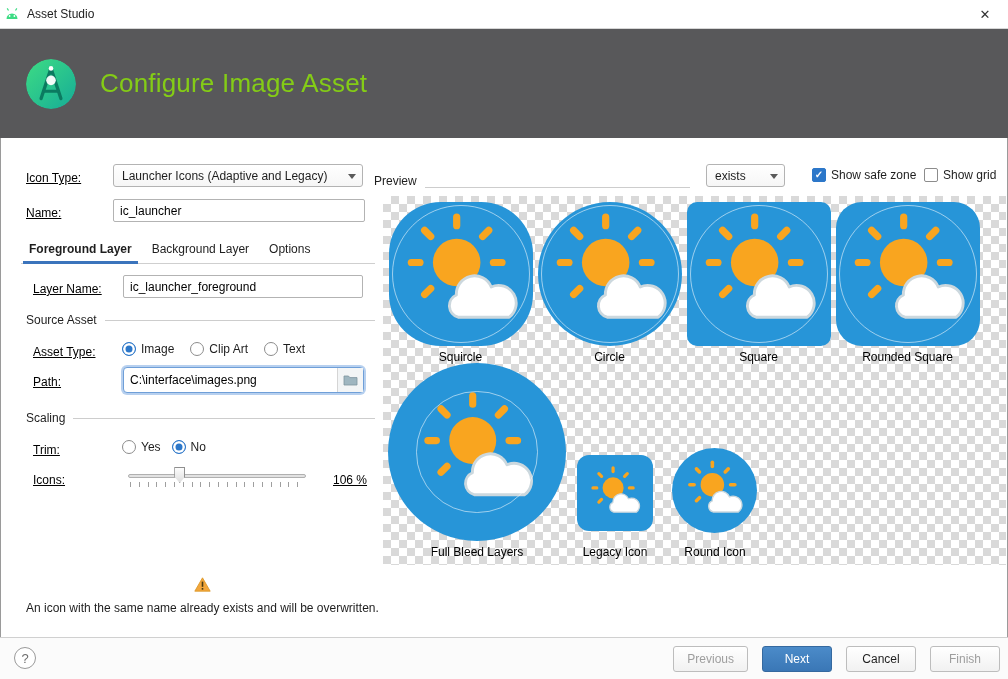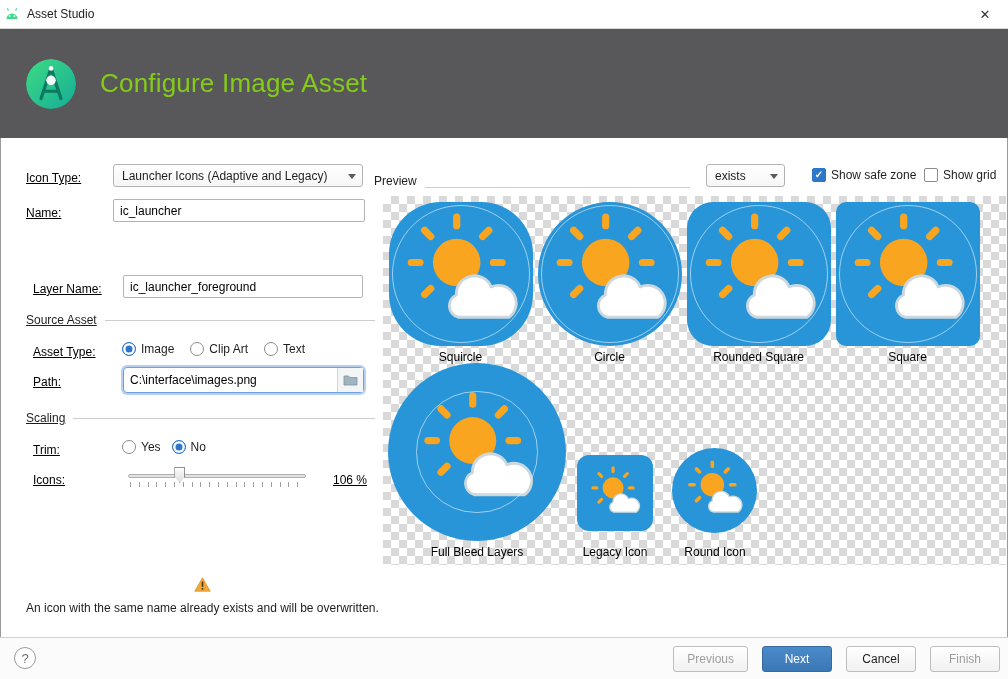--- a/index.html
+++ b/index.html
@@ -46,21 +46,21 @@
   .checkbox.checked { background:#2c77c9; border-color:#2c77c9; color:#fff; font-weight:bold; }
 
   
   .tabs { position:absolute; left:21px; top:237px; width:354px; height:27px;
     display:flex; align-items:flex-end; gap:4px; border-bottom:1px solid #cfcfcf; }
   .tab { position:relative; padding:5px 8px 7px 8px; cursor:default; white-space:nowrap; }
   .tab.active { font-weight:bold; }
   .tab.active::after { content:""; position:absolute; left:2px; right:2px; bottom:-1px; height:3px; background:#3b74bc; }
 
   
-  .group-sep { display:flex; align-items:center; gap:8px;text-decoration:underline; }
+  .group-sep { display:flex; align-items:center; gap:8px; }
   .group-sep::after { content:""; flex:1; height:1px; background:#cdcdcd; }
 
   
   .path-wrap { display:flex; align-items:stretch; height:26px; background:#fff;
     border:1px solid #6f9fd8; border-radius:4px; box-shadow:0 0 0 2px rgba(96,150,219,.45); }
   .path-input { flex:1; border:none; outline:none; font-family:"Liberation Sans",sans-serif;
     font-size:12px; padding:0 4px 0 6px; background:transparent; }
   .browse-btn { width:26px; display:flex; align-items:center; justify-content:center;
     background:#f3f5f6; border-left:1px solid #d5d5d5; cursor:default; }
 
@@ -169,20 +169,25 @@
 
   <span class="abs flabel" style="left:26px;top:171px">Icon Type:</span>
   <div class="abs combo" style="left:113px;top:164px;width:250px">
     <span class="combo-value">Launcher Icons (Adaptive and Legacy)</span>
     <span class="combo-arrow"></span>
   </div>
 
   <span class="abs flabel" style="left:26px;top:206px">Name:</span>
   <input class="abs tfield" style="left: 113px; top: 199px; width: 252px;" value="ic_launcher">
 
+  <div class="tabs">
+    <span class="tab active">Foreground Layer</span>
+    <span class="tab">Background Layer</span>
+    <span class="tab">Options</span>
+  </div>
 
   <span class="abs flabel" style="left:33px;top:282px">Layer Name:</span>
   <input class="abs tfield" style="left: 123px; top: 275px; width: 240px;" value="ic_launcher_foreground">
 
   <div class="abs group-sep" style="left:26px;top:313px;width:349px">
     <span>Source Asset</span>
   </div>
 
   <span class="abs flabel" style="left:33px;top:345px">Asset Type:</span>
   <div class="abs radio-row" style="left:122px;top:342px">
@@ -264,37 +269,37 @@
       <div class="pv-cell">
         <div class="asset shape-circle">
           <svg class="art" viewBox="0 0 100 100">
               <use href="#sunart"></use>
             </svg>
           <div class="safezone"></div>
         </div>
         <div class="pv-label">Circle</div>
       </div>
       <div class="pv-cell">
+        <div class="asset shape-square">
+          <svg class="art" viewBox="0 0 100 100">
+              <use href="#sunart"></use>
+            </svg>
+          <div class="safezone"></div>
+        </div>
+        <div class="pv-label">Square</div>
+      </div>
+      <div class="pv-cell">
         <div class="asset shape-rounded">
           <svg class="art" viewBox="0 0 100 100">
               <use href="#sunart"></use>
             </svg>
           <div class="safezone"></div>
         </div>
         <div class="pv-label">Rounded Square</div>
       </div>
-      <div class="pv-cell">
-        <div class="asset shape-square">
-          <svg class="art" viewBox="0 0 100 100">
-              <use href="#sunart"></use>
-            </svg>
-          <div class="safezone"></div>
-        </div>
-        <div class="pv-label">Square</div>
-      </div>
     </div>
 
     <div class="fullbleed">
       <svg class="art" viewBox="0 0 100 100">
         <g transform="translate(10 10) scale(0.8)">
             <use href="#sunart"></use>
           </g>
       </svg>
       <div class="safezone"></div>
     </div>

